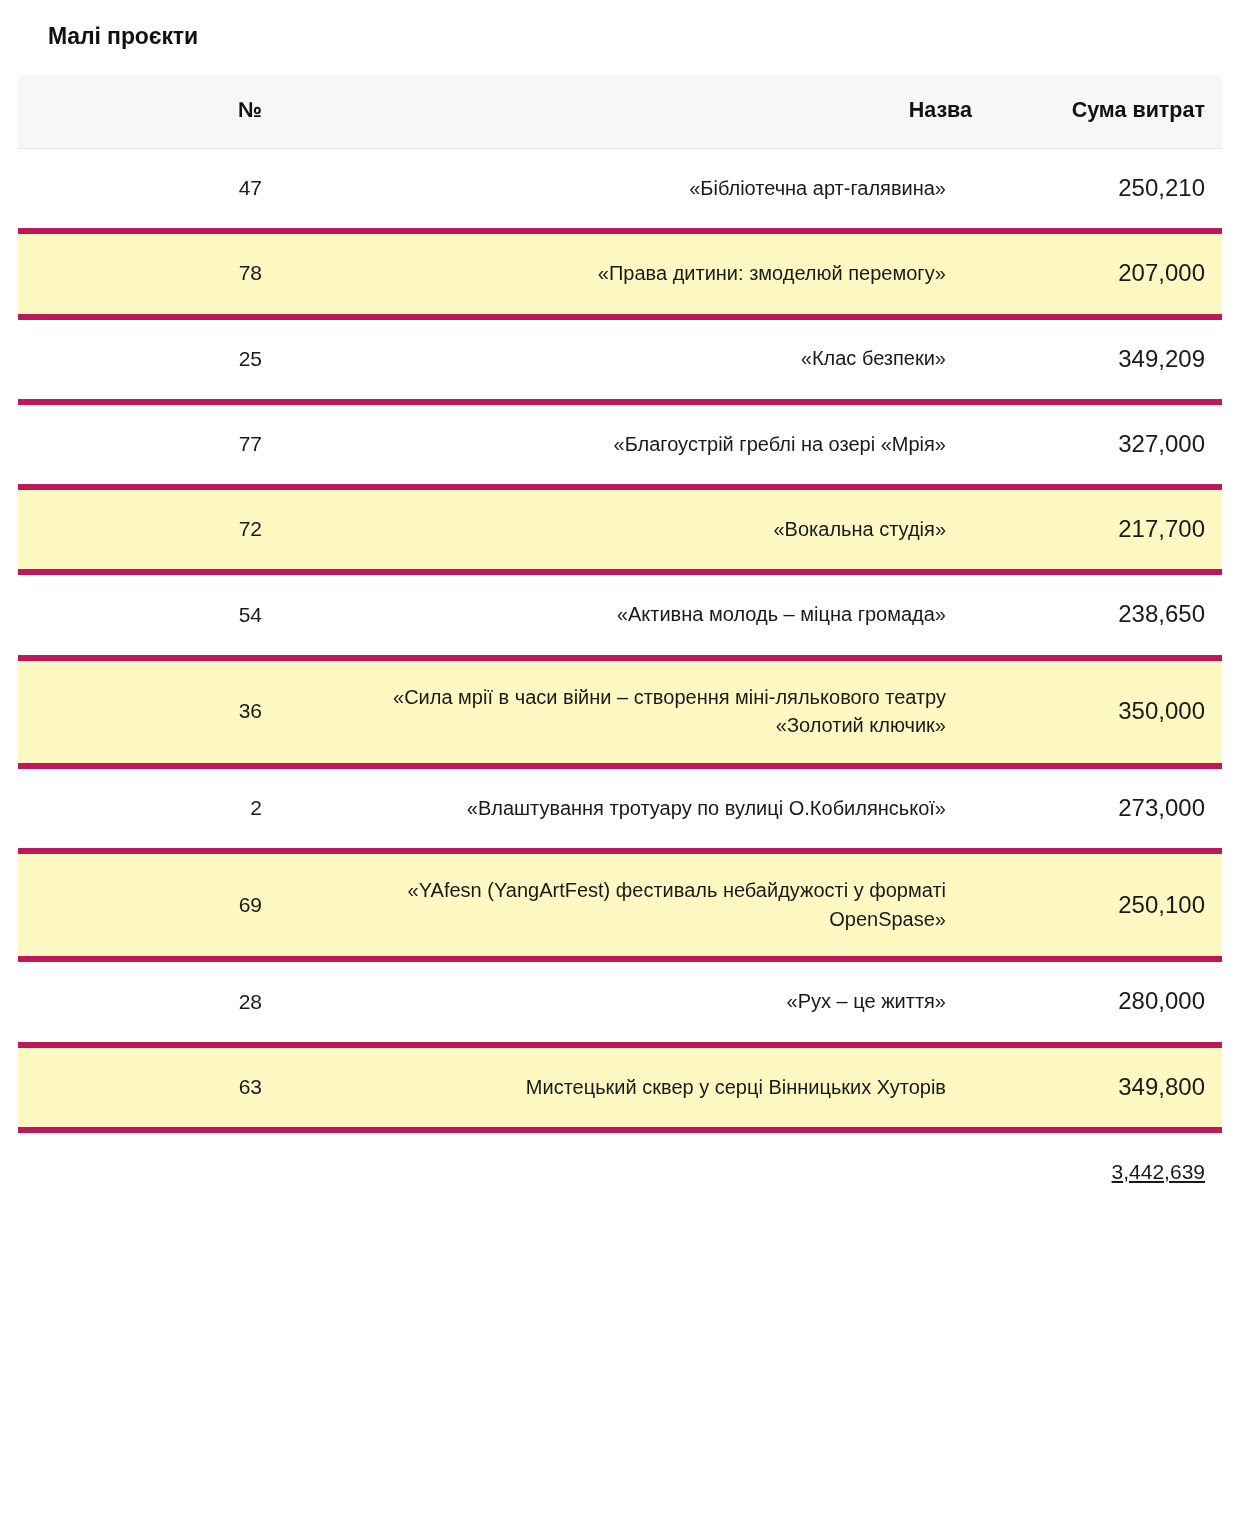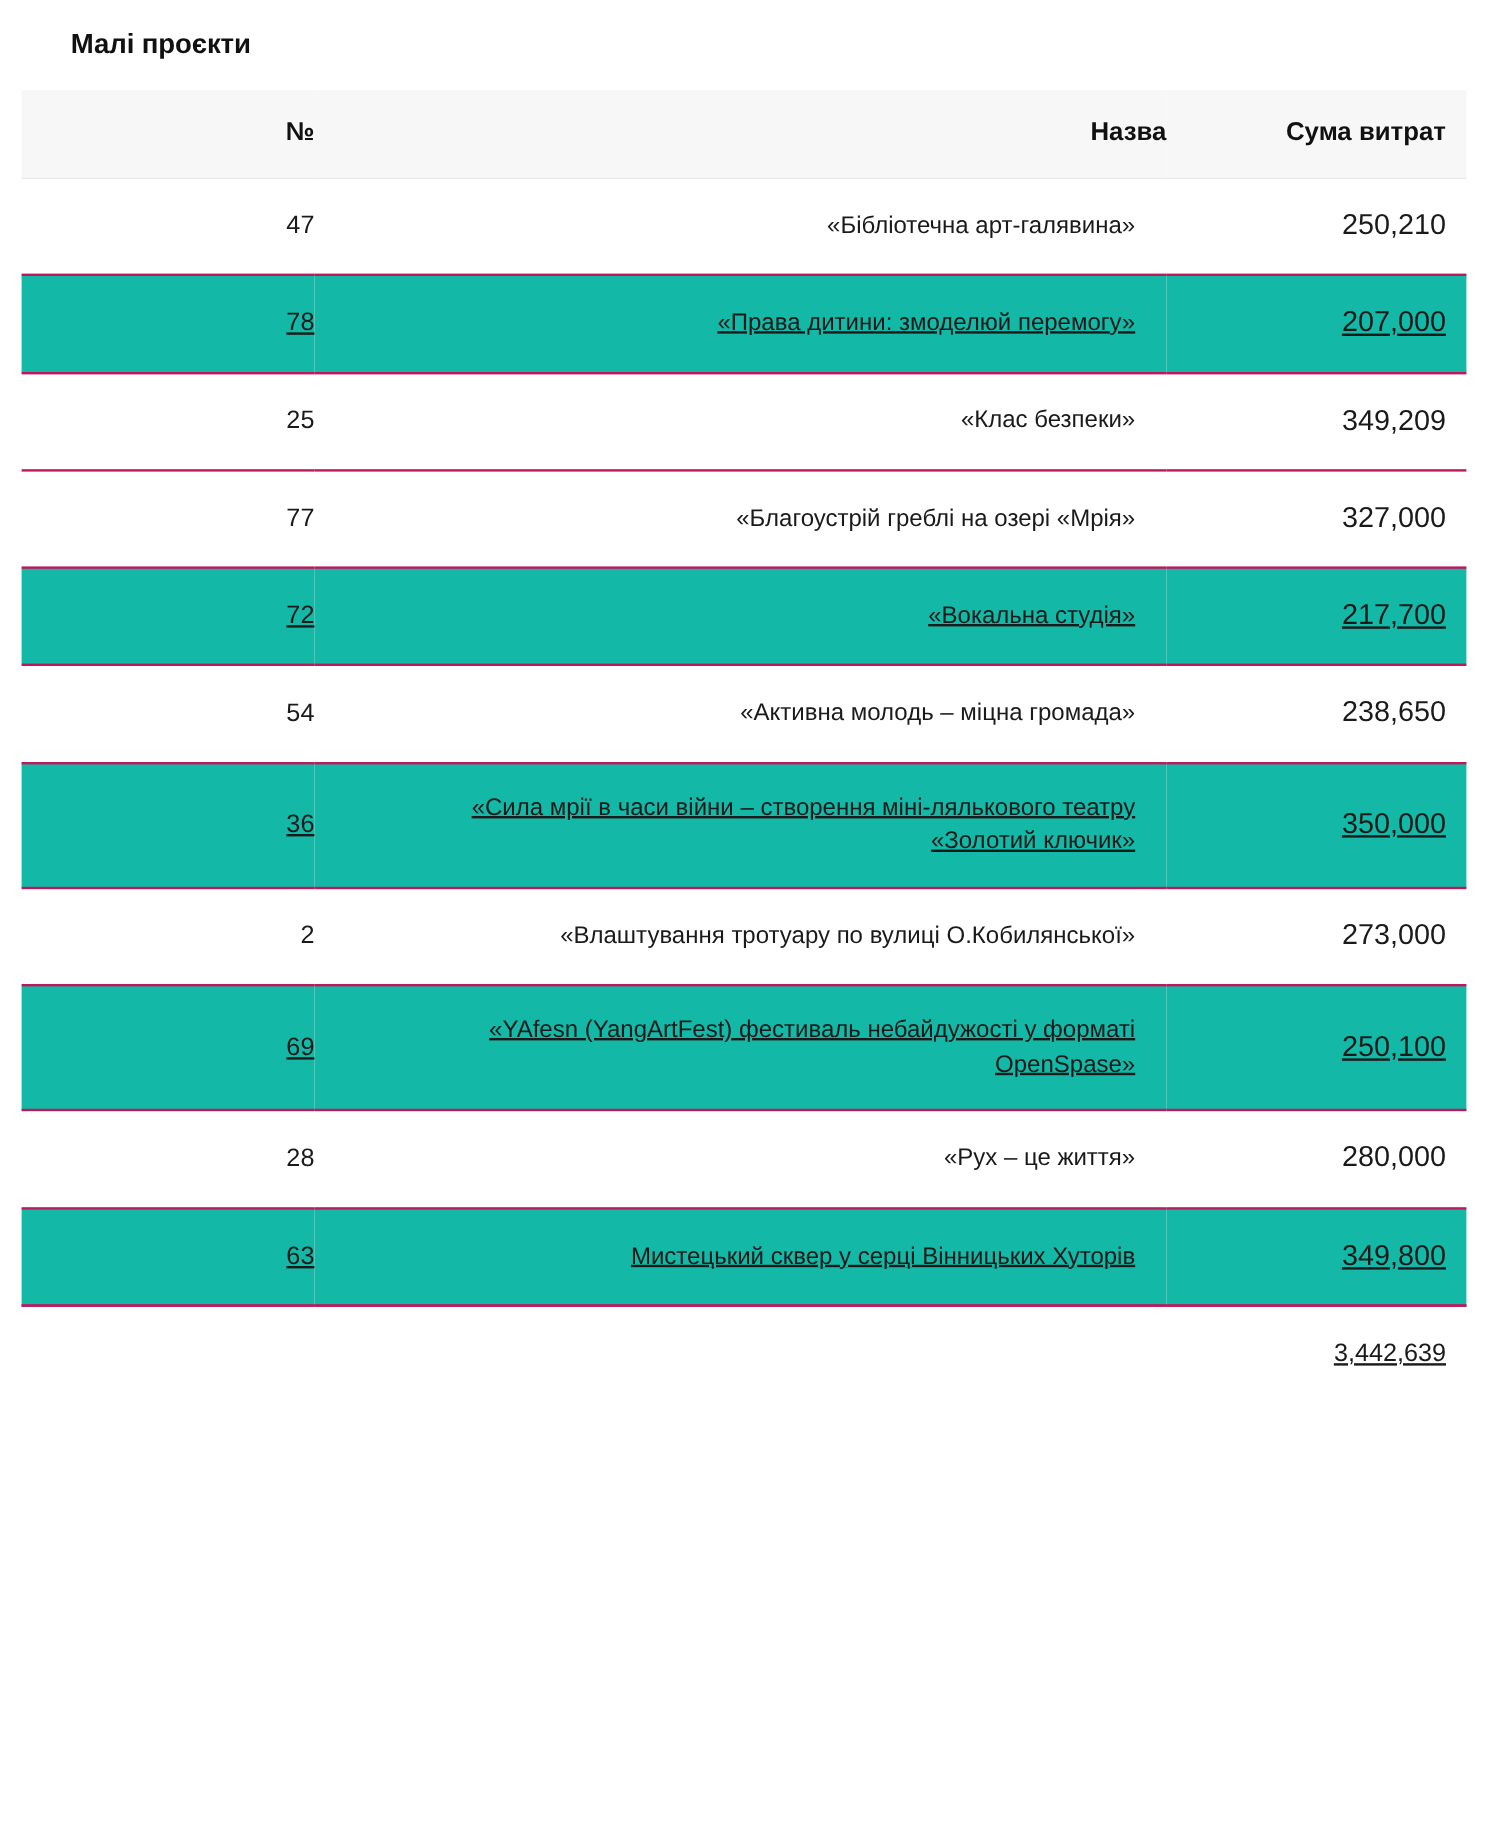--- a/index.html
+++ b/index.html
@@ -19,21 +19,21 @@
 
   .page {
     position: relative;
     width: 1240px;
     height: 1537px;
     box-sizing: border-box;
   }
 
   .section-title {
     position: absolute;
-    left: 59px;
+    left: 48px;
     top: 22px;
     font-size: 23px;
     font-weight: 700;
     letter-spacing: -0.1px;
     line-height: 1.3;
     color: #111111;
     white-space: nowrap;
   }
 
   .table-wrap {
@@ -69,25 +69,24 @@
   thead th.h-num  { text-align: right; padding-right: 0; }
   thead th.h-name { text-align: right;  padding-left: 63px; }
   thead th.h-sum  { text-align: right; padding-right: 17px; }
 
   tbody td {
     padding: 22px 0 23px 0;
     vertical-align: middle;
     line-height: 1.43;
     font-weight: 400;
     color: #1a1a1a;
-    border-bottom: 2px solid #be185d;
+    border-bottom: 6px solid #be185d;
   }
   tbody tr.stripe td {
-    background: #14b8a6;
-    text-decoration: underline;
+    background: #fef9c3;
   }
   tbody td.t-num {
     text-align: right;
     padding-right: 0;
     font-size: 21px;
     white-space: nowrap;
   }
   tbody td.t-name {
     text-align: right;
     padding-left: 63px;

